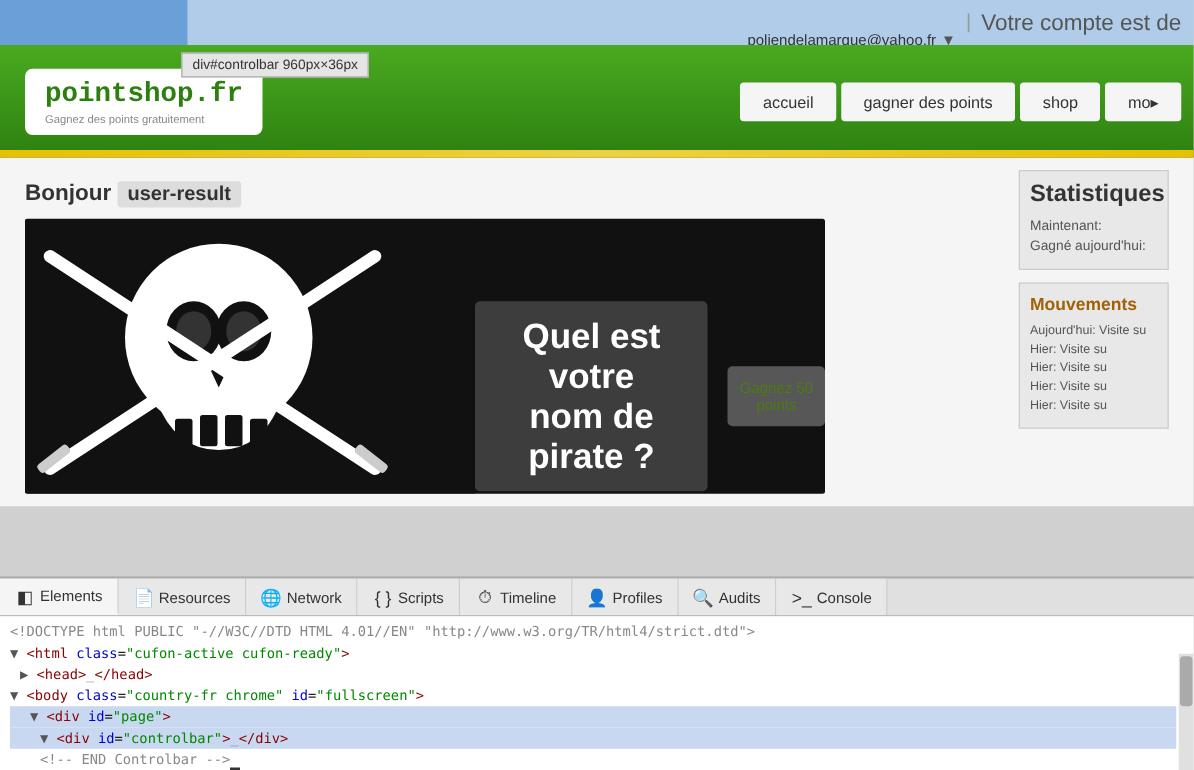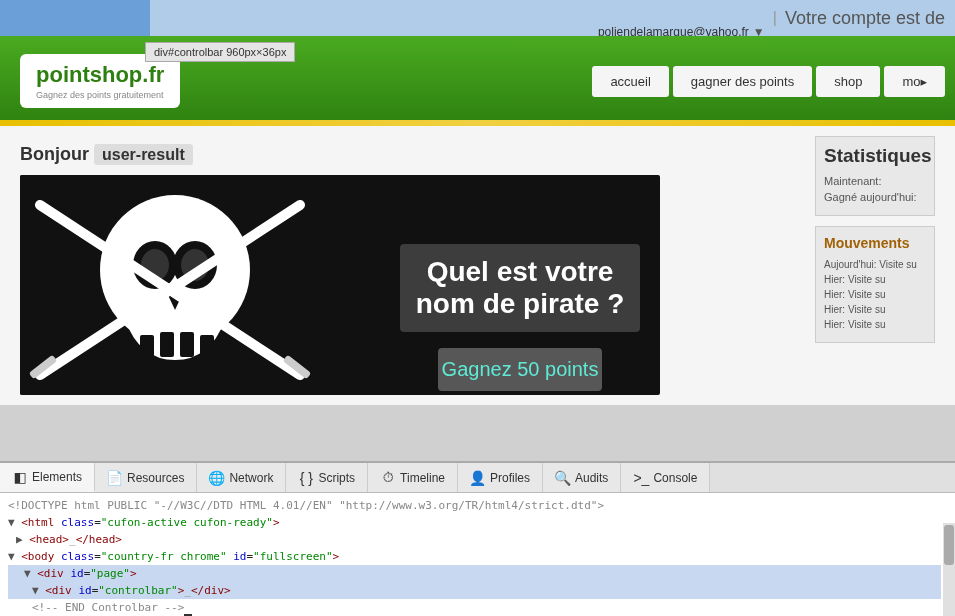--- a/index.html
+++ b/index.html
@@ -64,21 +64,21 @@
     #site-logo {
       background: white;
       border-radius: 6px;
       padding: 8px 16px;
       margin-left: 10px;
     }
     #site-logo-text {
       font-size: 22px;
       font-weight: bold;
       color: #2d8010;
-      font-family: Liberation Sans, sans-serif;
+      font-family: Liberation Mono, monospace;
     }
     #site-logo-sub {
       font-size: 9px;
       color: #888;
       margin-top: 2px;
     }
     #site-nav {
       display: flex;
       gap: 4px;
       margin-left: auto;
@@ -137,38 +137,38 @@
     #skull-area {
       position: absolute;
       left: 0; top: 0;
       width: 360px; height: 220px;
     }
     #banner-text-area {
       position: absolute;
       right: 0; top: 0;
       width: 280px; height: 284px;
       display: flex;
-      flex-direction: column;
+      flex-direction: row;
       align-items: center;
       justify-content: center;
       gap: 16px;
     }
     #banner-question {
       font-size: 28px;
       font-weight: bold;
       color: white;
       text-align: center;
       background: rgba(80,80,80,0.7);
       padding: 12px 16px;
       border-radius: 4px;
     }
     #banner-cta {
       background: rgba(100,100,100,0.85);
-      color: #5eead4;
-      font-size: 20px;
+      color: #4d7c0f;
+      font-size: 12px;
       padding: 10px 4px;
       border-radius: 4px;
       cursor: pointer;
       border: none;
     }
 
     
     #sidebar {
       width: 120px;
       min-width: 120px;

